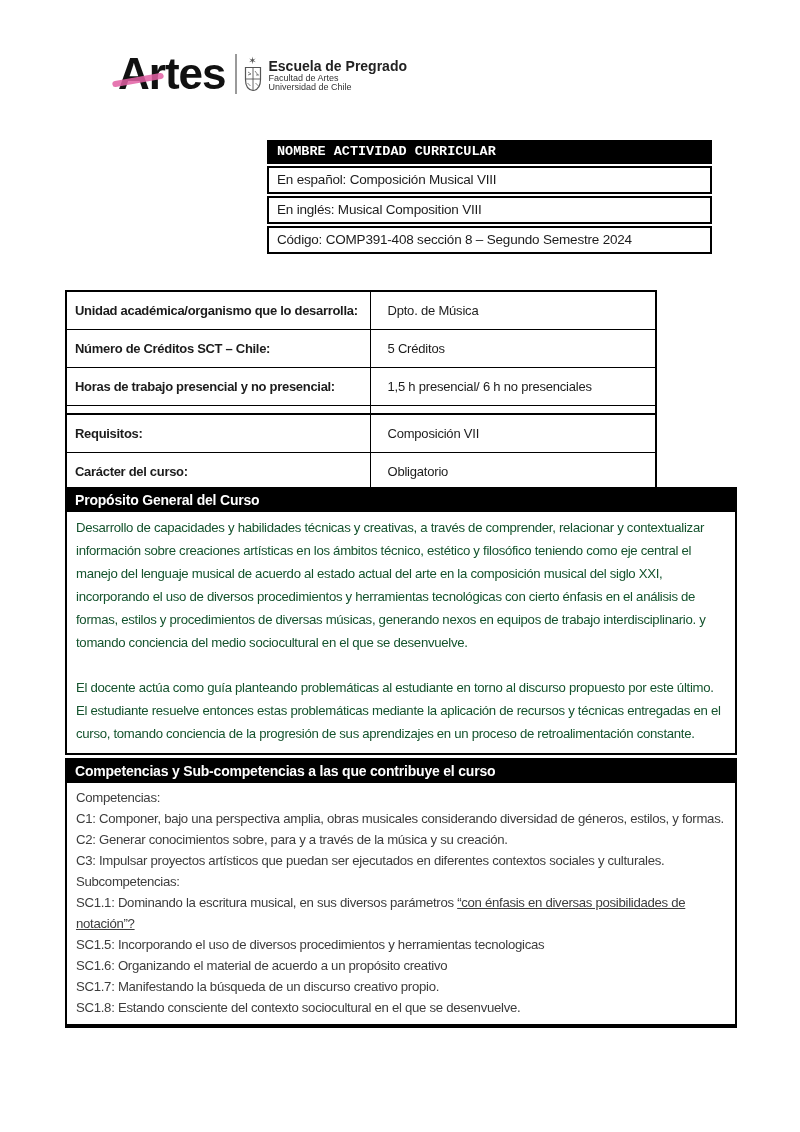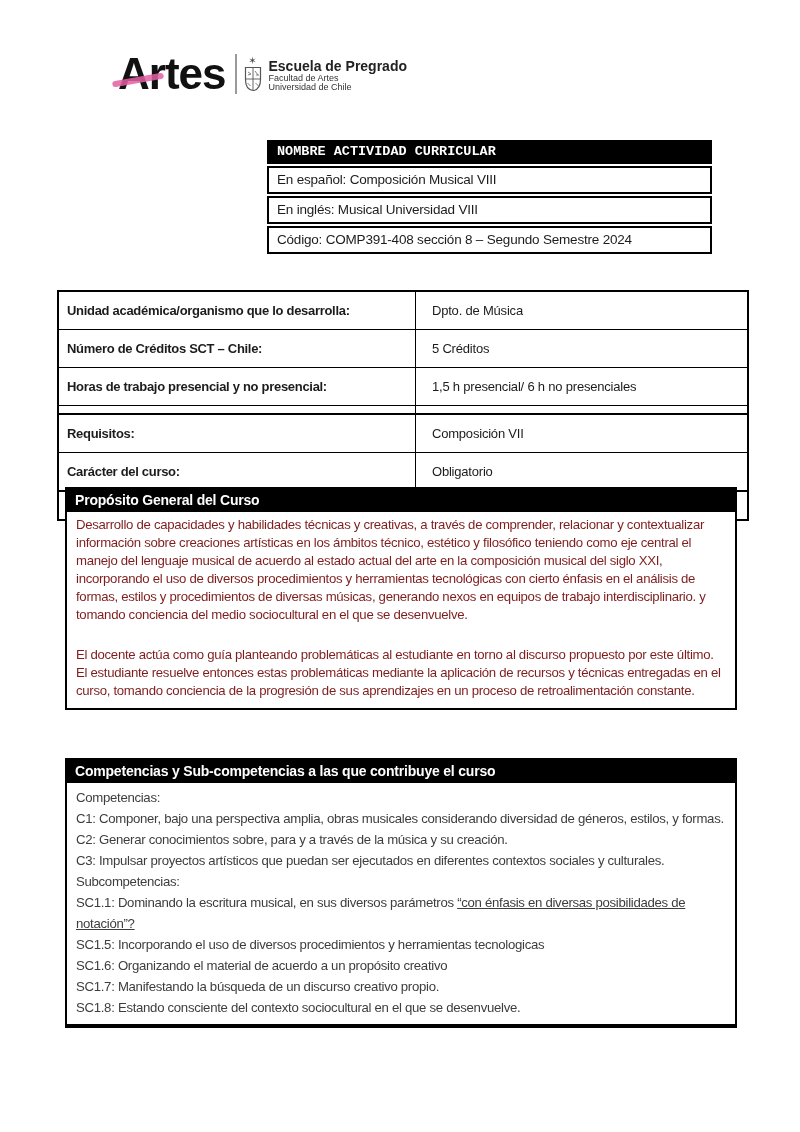--- a/index.html
+++ b/index.html
@@ -33,43 +33,43 @@
   .nt-header {
     background: #000; color: #fff; font-weight: bold; font-size: 13.5px;
     padding: 2px 8px 3px 8px; border: 2px solid #000; font-family: Liberation Mono, monospace;
   }
   .nt-row {
     border: 2px solid #000; margin-top: 2px; font-size: 13.5px;
     padding: 4px 24px 5px 8px; background: #fff; letter-spacing: -0.2px;
   }
 
   
-  .info-table { position: absolute; left: 57px; width: 692px; border: 2px solid #000; background: #fff; }
+  .info-table { position: absolute; left: 65px; width: 592px; border: 2px solid #000; background: #fff; }
   .info-table.part1 { top: 290px; }
   .info-table.part2 { top: 413px; }
   .info-row { display: flex; border-top: 1.5px solid #000; min-height: 19.5px; align-items: center; }
   .info-row:first-child { border-top: none; }
   .info-label {
     width: 52.5%; font-weight: bold; font-size: 13px; padding: 1px 8px;
     border-right: 1.5px solid #000; align-self: stretch; display: flex; align-items: center;
     letter-spacing: -0.3px;
   }
   .info-value { width: 47.5%; font-size: 13px; padding: 11px 8px; letter-spacing: -0.2px; margin-left: 8px; }
 
   
   .section-box { position: absolute; left: 65px; width: 672px; border: 2px solid #000; background: #fff; }
   .box-proposito { top: 487px; }
   .box-competencias { top: 758px; border-bottom-width: 4px; }
   .section-header {
     background: #000; color: #fff; font-weight: bold; font-size: 14px;
     padding: 3px 8px 4px 8px; letter-spacing: -0.2px;
   }
   .section-body {
-    padding: 4px 9px 8px 9px; font-size: 13.2px; line-height: 18px;
-    letter-spacing: -0.3px; color: #7f1d1d;
+    padding: 4px 9px 8px 9px; font-size: 13.2px; line-height: 23px;
+    letter-spacing: -0.3px; color: #14532d;
   }
   .section-body p { margin: 0; }
   .para-gap { margin-top: 21.5px !important; }
 
   .comp-body { color: #3d3d3d; line-height: 21px; padding-bottom: 6px; }
   .comp-line { margin: 0; }
   .gap-above { margin-top: 21px; }
   .u { text-decoration: underline; }
 </style>
 </head>
@@ -94,21 +94,21 @@
   <div class="org-block">
     <div class="org-school">Escuela de Pregrado</div>
     <div class="org-line">Facultad de Artes</div>
     <div class="org-line">Universidad de Chile</div>
   </div>
 </div>
 
 <div class="name-table">
   <div class="nt-header">NOMBRE ACTIVIDAD CURRICULAR</div>
   <div class="nt-row">En español: Composición Musical VIII</div>
-  <div class="nt-row">En inglés: Musical Universidad VIII</div>
+  <div class="nt-row">En inglés: Musical Composition VIII</div>
   <div class="nt-row">Código: COMP391-408 sección 8 – Segundo Semestre 2024</div>
 </div>
 
 <div class="info-table part1">
   <div class="info-row">
     <div class="info-label">Unidad académica/organismo que lo desarrolla:</div>
     <div class="info-value">Dpto. de Música</div>
   </div>
   <div class="info-row">
     <div class="info-label">Número de Créditos SCT – Chile:</div>

